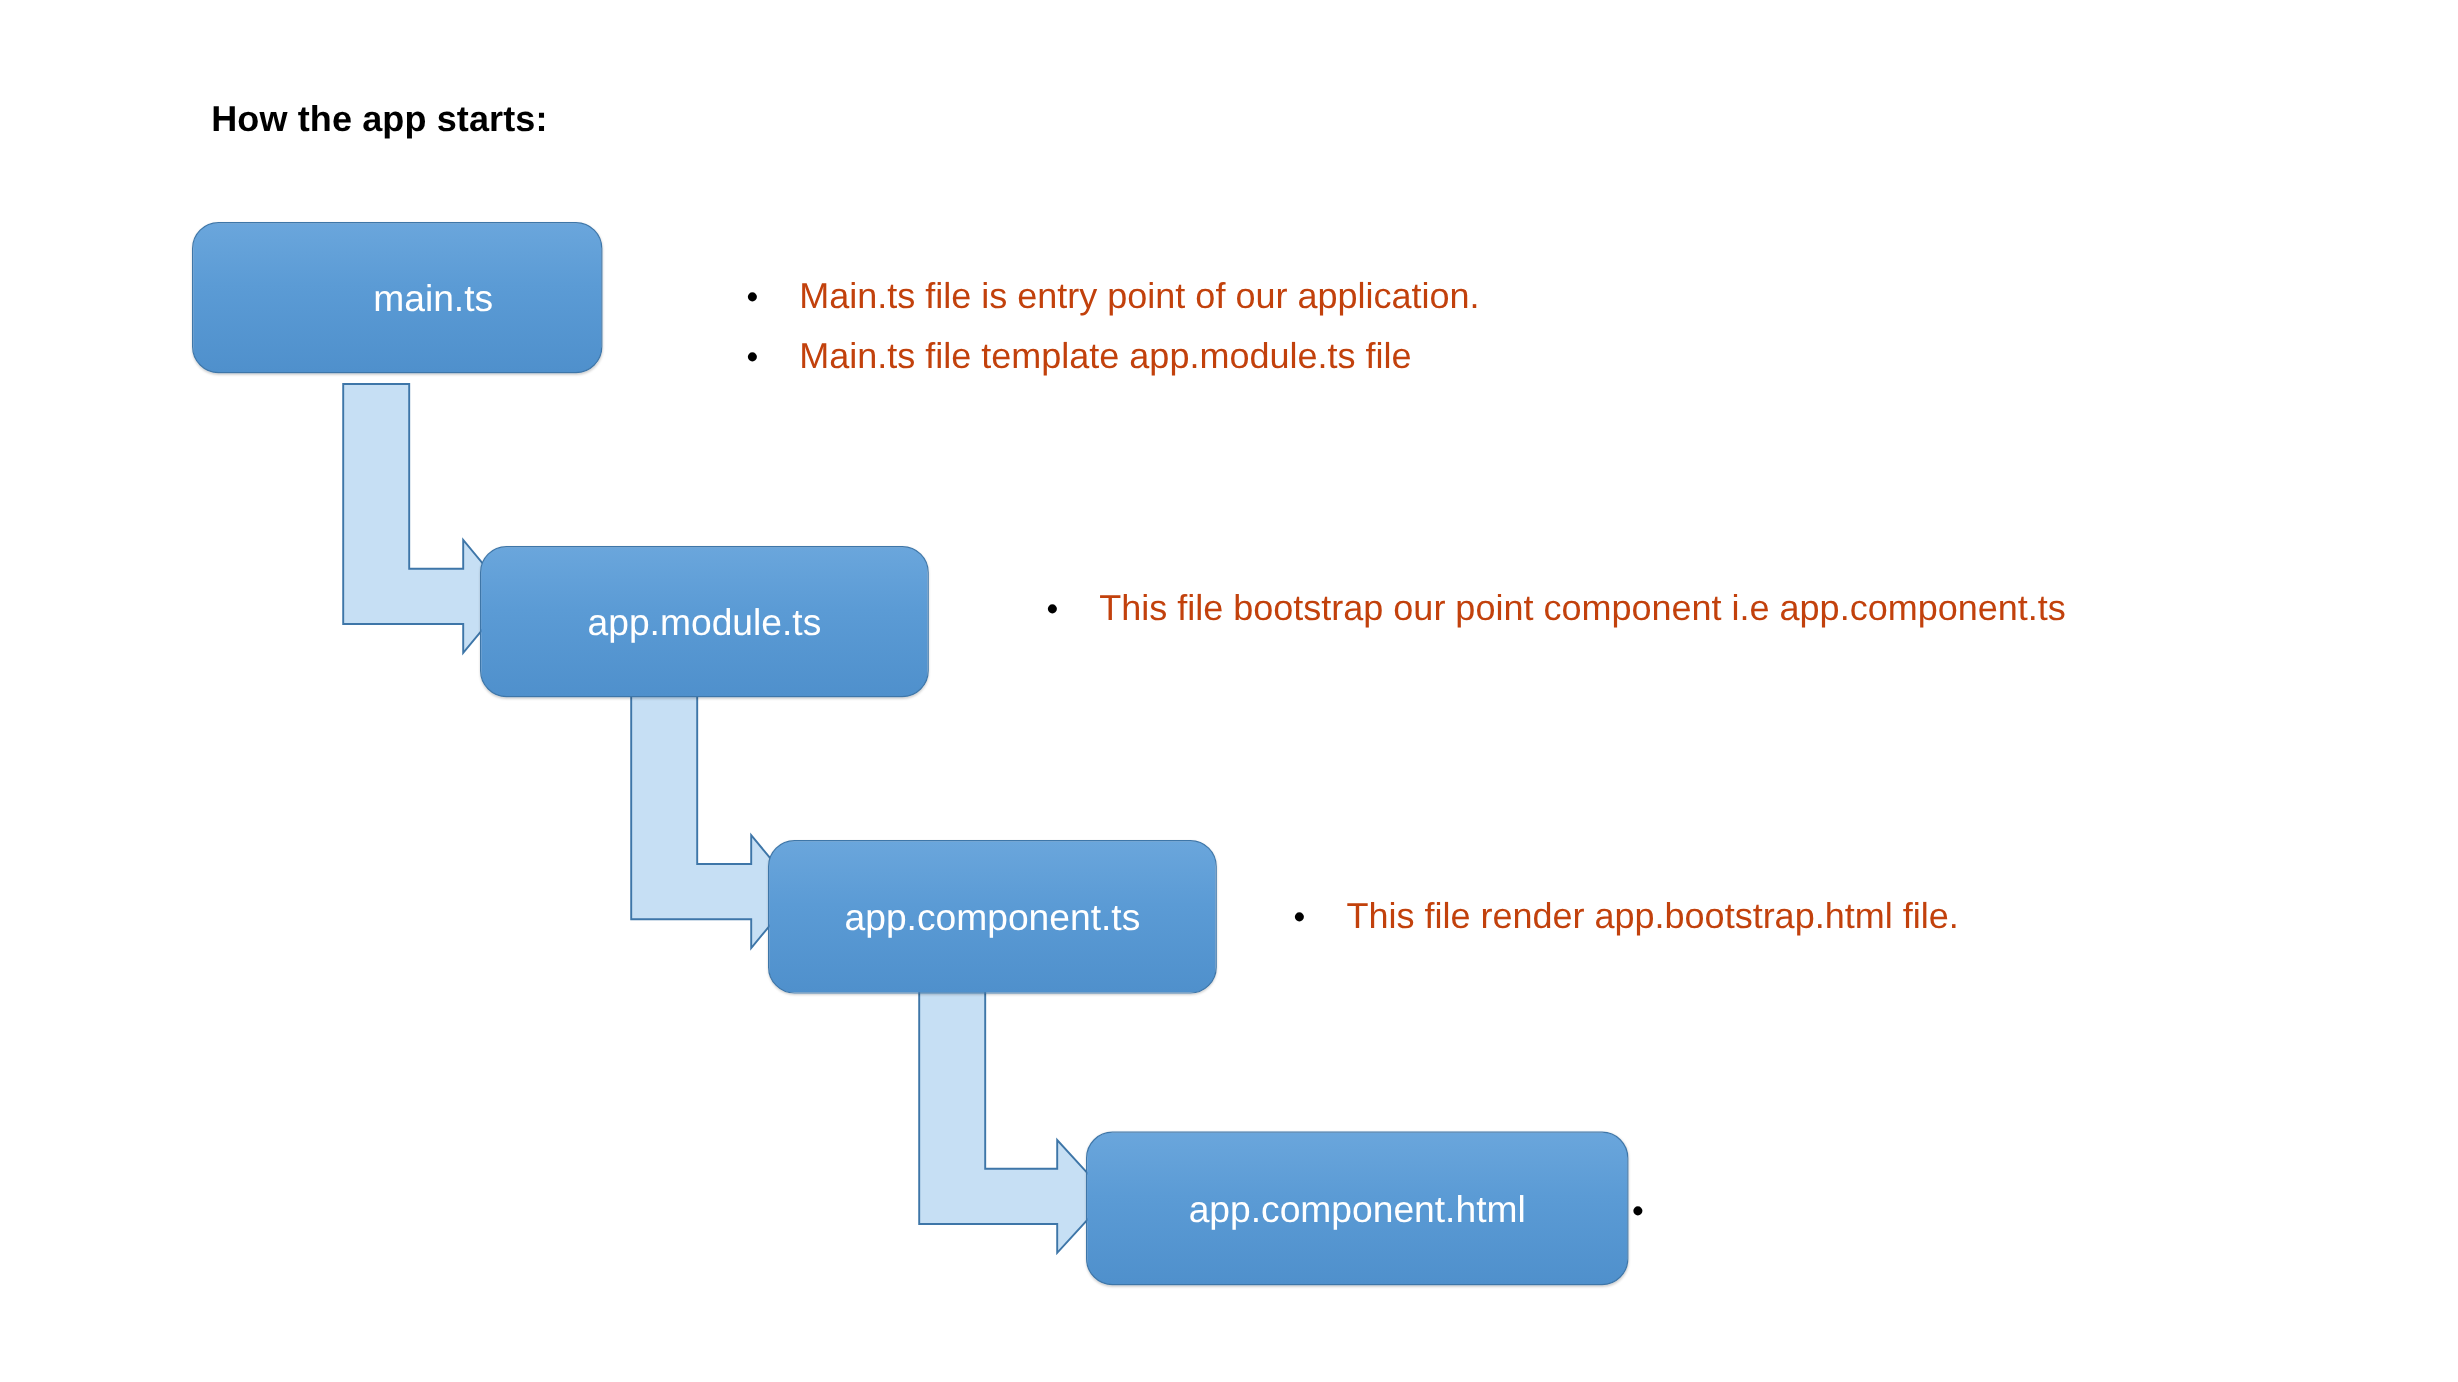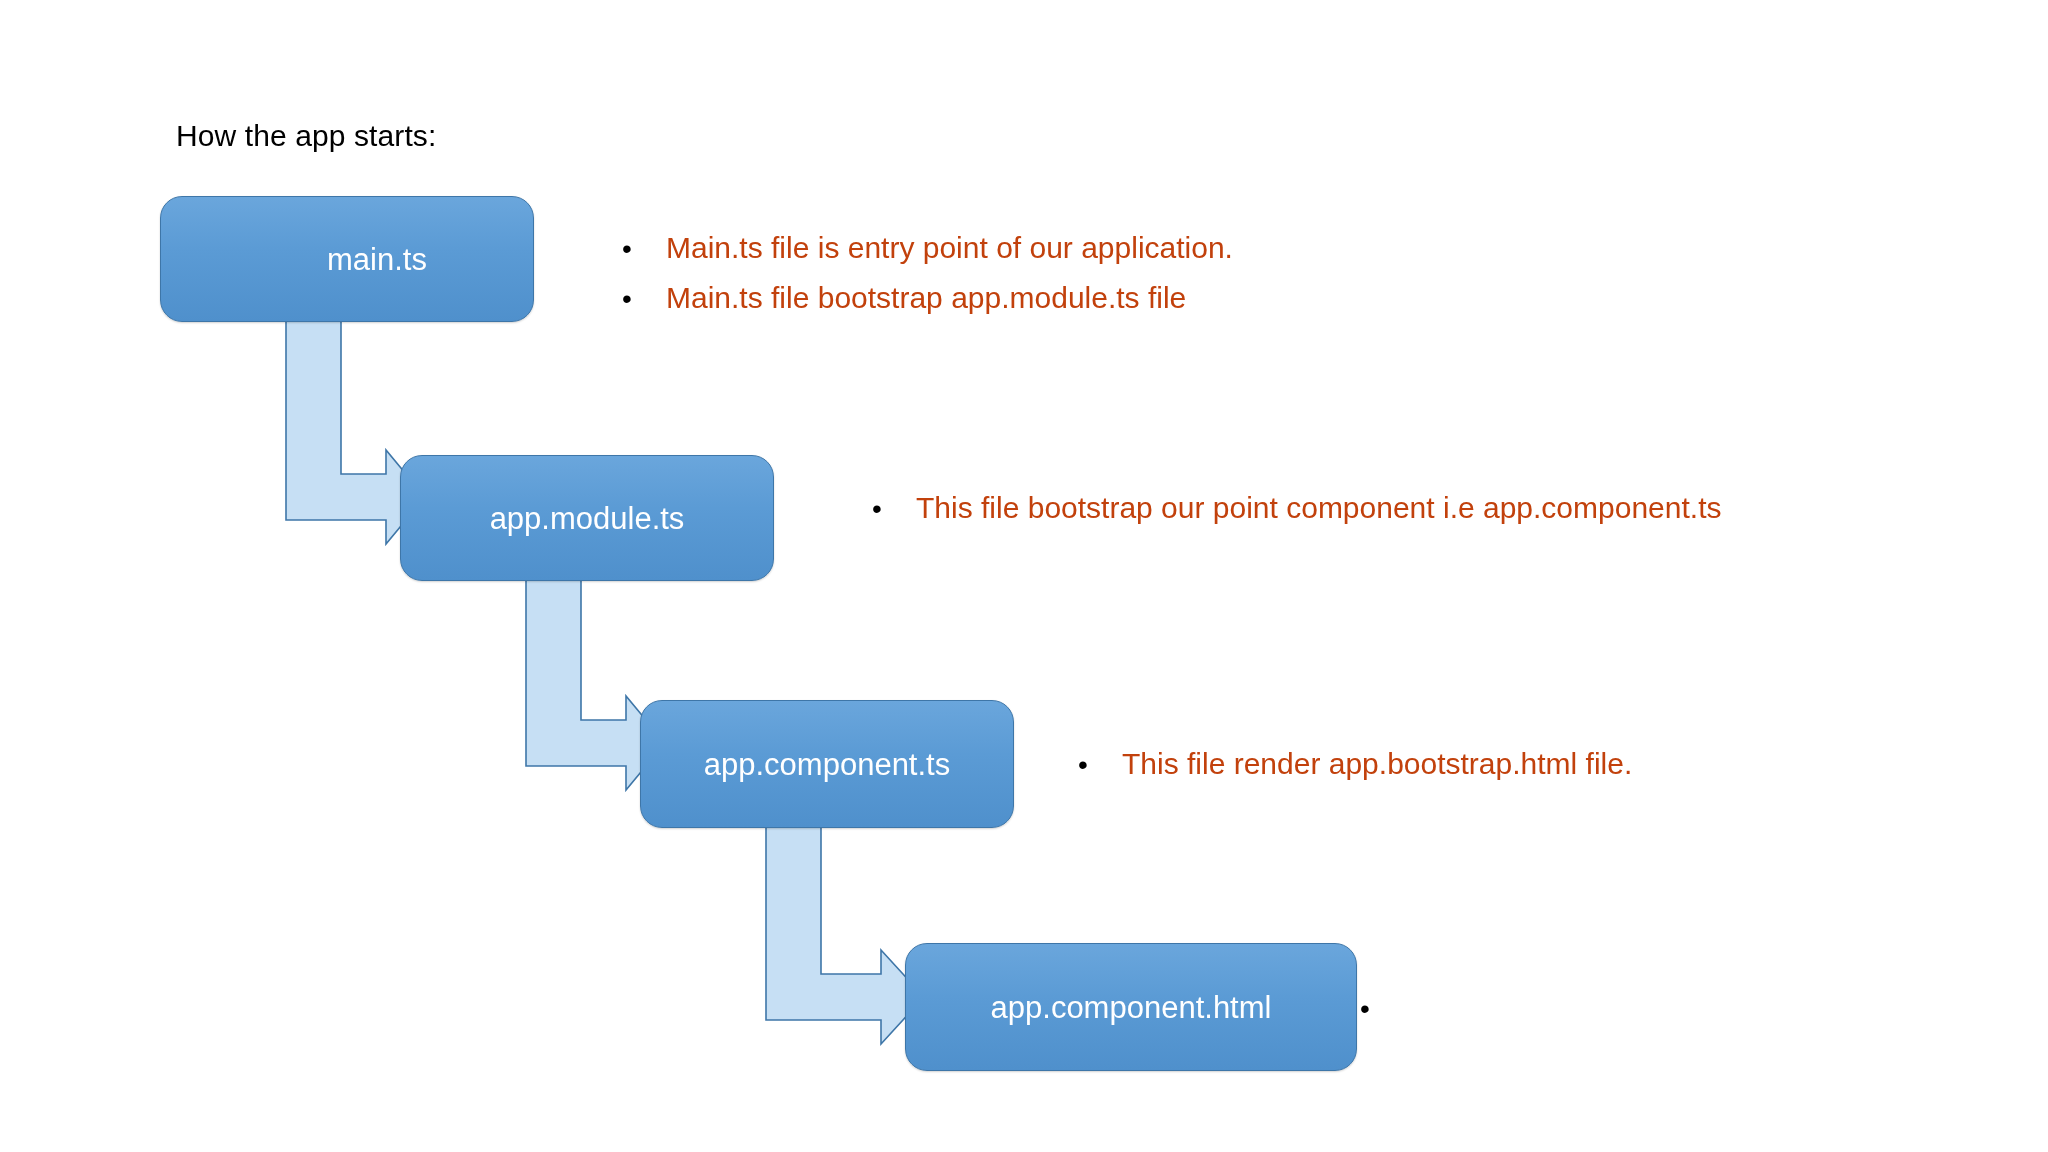--- a/index.html
+++ b/index.html
@@ -21,25 +21,24 @@
     inset: 0;
     background: #ffffff;
   }
 
   
   .slide-title {
     position: absolute;
     left: 176px;
     top: 83px;
     font-size: 30px;
-    font-weight: normal;
+    font-weight: bold;
     letter-spacing: .1px;
     color: #000000;
     white-space: nowrap;
-    margin-top: 36px;
   }
 
   
   .flow-box {
     position: absolute;
     box-sizing: border-box;
     border-radius: 22px;
     background: linear-gradient(180deg, #6AA6DC 0%, #5B9BD5 42%, #4F90CC 100%);
     border: 1.5px solid #3E76A8;
     box-shadow: 0 1px 2px rgba(0,0,0,.18);
@@ -49,21 +48,21 @@
     z-index: 3;
   }
   .flow-box .box-label {
     color: #ffffff;
     font-size: 31px;
     line-height: 1;
     white-space: nowrap;
     font-weight: 400;
   }
 
-  #box-main        { left: 160px;  top: 196px;  width: 374px; height: 126px; }
+  #box-main        { left: 160px;  top: 185px;  width: 342px; height: 126px; }
   #box-main .box-label { transform: translateX(30px); }
 
   #box-module      { left: 400px;  top: 455px;  width: 374px; height: 126px; }
   #box-component   { left: 640px;  top: 700px;  width: 374px; height: 128px; align-items: center; }
   #box-html        { left: 905px;  top: 943px;  width: 452px; height: 128px; }
 
   
   .elbow-arrow {
     position: absolute;
     z-index: 2;
@@ -165,21 +164,21 @@
     <span class="box-label">app.component.html</span>
   </div>
 
   <div class="bullets" id="bullets-main">
     <div class="bullet-row">
       <span class="bullet-dot">•</span>
       <span class="bullet-text">Main.ts file is entry point of our application.</span>
     </div>
     <div class="bullet-row">
       <span class="bullet-dot">•</span>
-      <span class="bullet-text">Main.ts file bootstrap app.module.ts file</span>
+      <span class="bullet-text">Main.ts file template app.module.ts file</span>
     </div>
   </div>
 
   <div class="bullets" id="bullets-module">
     <div class="bullet-row">
       <span class="bullet-dot">•</span>
       <span class="bullet-text">This file bootstrap our point component i.e app.component.ts</span>
     </div>
   </div>
 

